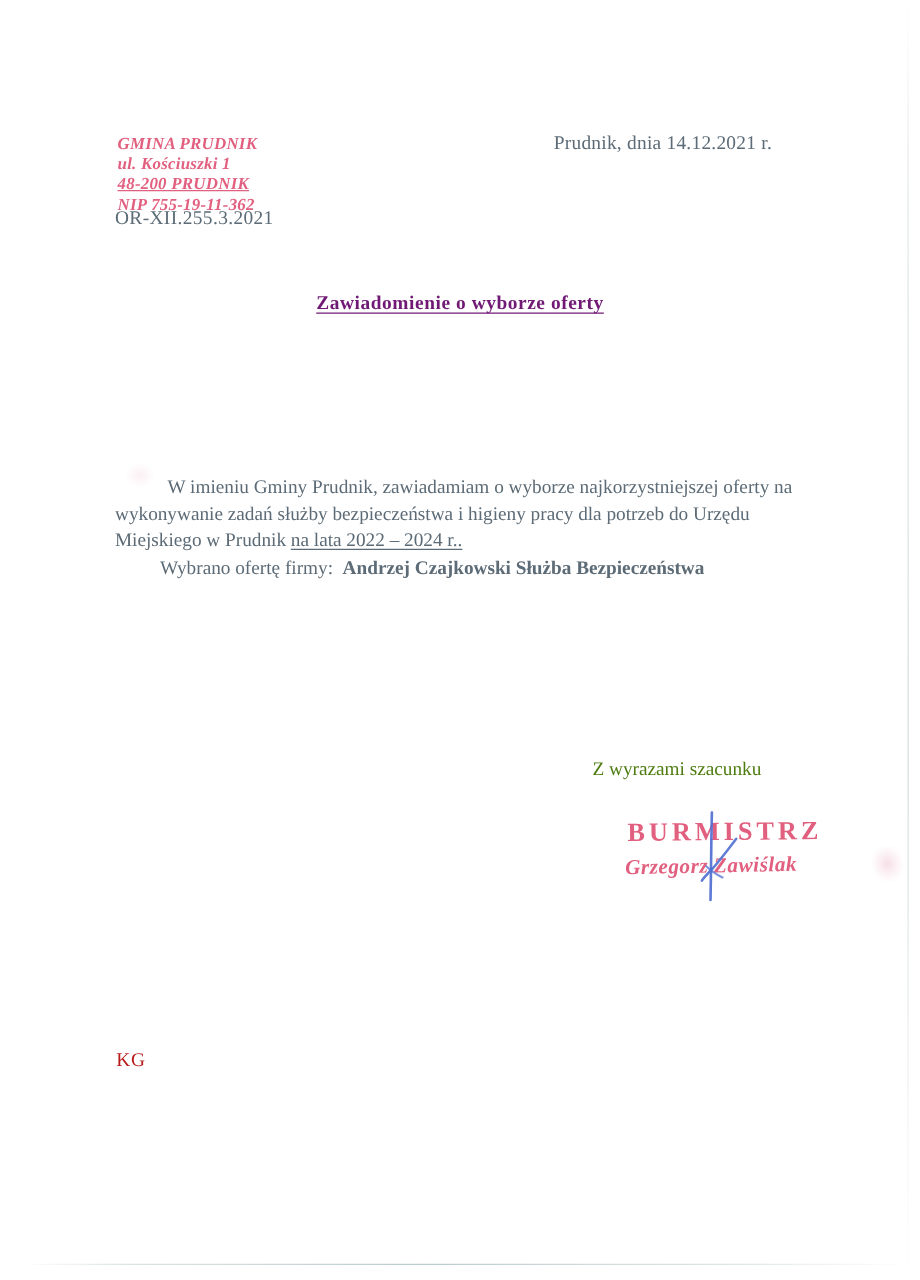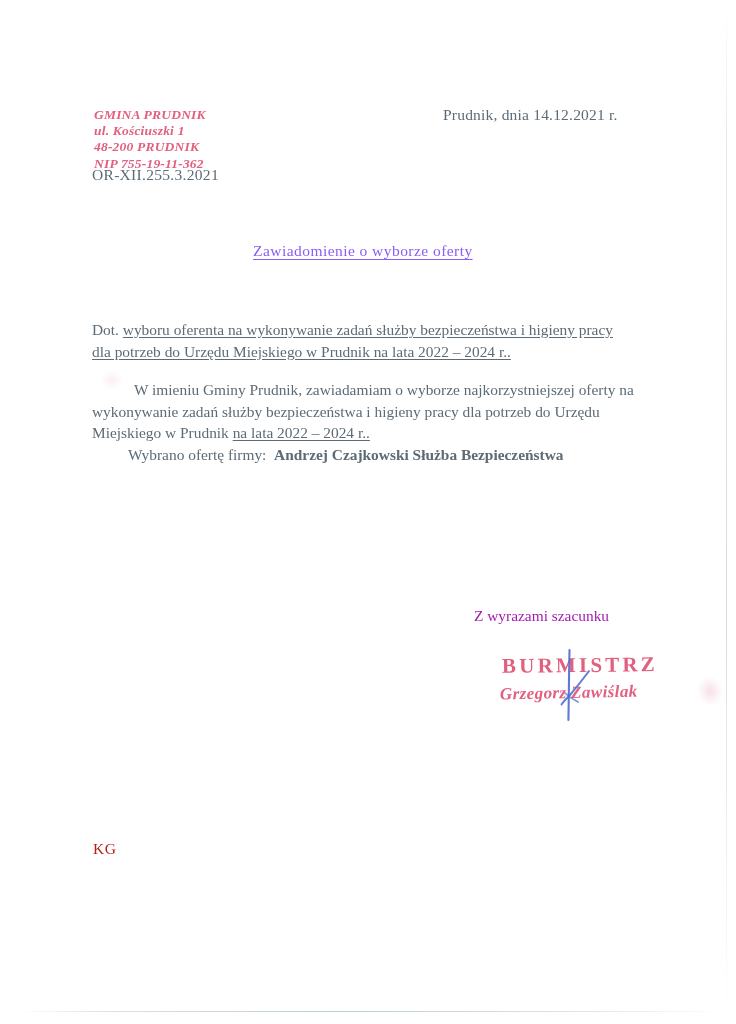--- a/index.html
+++ b/index.html
@@ -79,21 +79,21 @@
     color: #e2607f;
     font-family: "Liberation Serif", "DejaVu Serif", serif;
     font-style: italic;
     font-weight: bold;
     font-size: 13.5px;
     line-height: 16.2px;
     letter-spacing: 0.2px;
     white-space: nowrap;
   }
   .letterhead .lh-line { display: block; }
-  .letterhead .lh-underline { text-underline-offset: 1px; }
+  .letterhead .lh-underline { text-decoration: underline; text-underline-offset: 1px; }
 
   .reference {
     position: absolute;
     left: 92px;
     top: 166px;
     font-size: 15.5px;
     letter-spacing: 0.3px;
     color: #5c6b76;
     white-space: nowrap;
   }
@@ -106,25 +106,25 @@
     font-size: 15.5px;
     letter-spacing: 0.2px;
     color: #5c6b76;
     white-space: nowrap;
   }
 
   
   .doc-title {
     position: absolute;
     left: 253px;
-    top: 242px;
-    font-size: 15.5px;
-    font-weight: normal;
+    top: 234px;
+    font-size: 15.5px;
+    font-weight: bold;
     letter-spacing: 0.45px;
-    color: #8b5cf6;
+    color: #701a75;
     text-decoration: underline;
     text-underline-offset: 2.5px;
     white-space: nowrap;
   }
 
   
   .block {
     position: absolute;
     left: 92px;
     width: 556px;
@@ -144,21 +144,21 @@
   .b { font-weight: bold; }
   .indent { display: inline-block; width: 42px; }
   .indent-sm { display: inline-block; width: 36px; }
 
   
   .regards {
     position: absolute;
     left: 474px;
     top: 607px;
     font-size: 15.4px;
-    color: #a21caf;
+    color: #4d7c0f;
     white-space: nowrap;
   }
 
   
   .signature-area {
     position: absolute;
     left: 486px;
     top: 645px;
     width: 190px;
     height: 85px;
@@ -223,25 +223,20 @@
     <span class="lh-line lh-underline">48-200 PRUDNIK</span>
     <span class="lh-line">NIP 755-19-11-362</span>
   </div>
 
   <div class="reference">OR-XII.255.3.2021</div>
 
   <div class="date-line">Prudnik, dnia 14.12.2021 r.</div>
 
   <div class="doc-title">Zawiadomienie o wyborze oferty</div>
 
-  <div class="block block-subject">
-    <span>Dot.</span>
-    <span class="u">wyboru oferenta na wykonywanie zadań służby bezpieczeństwa i higieny pracy</span><br>
-    <span class="u">dla potrzeb do Urzędu Miejskiego w Prudnik na lata 2022 – 2024 r..</span>
-  </div>
 
   <div class="block block-main">
     <span class="indent"></span><span>W imieniu Gminy Prudnik, zawiadamiam o wyborze najkorzystniejszej oferty na wykonywanie zadań służby bezpieczeństwa i higieny pracy dla potrzeb do Urzędu Miejskiego w Prudnik </span><span class="u">na lata 2022 – 2024 r..</span><br>
     <span class="indent-sm"></span><span>Wybrano ofertę firmy:</span>&nbsp;
     <span class="b">Andrzej Czajkowski Służba Bezpieczeństwa</span><br>
   </div>
 
 
   <div class="regards">Z wyrazami szacunku</div>
 

